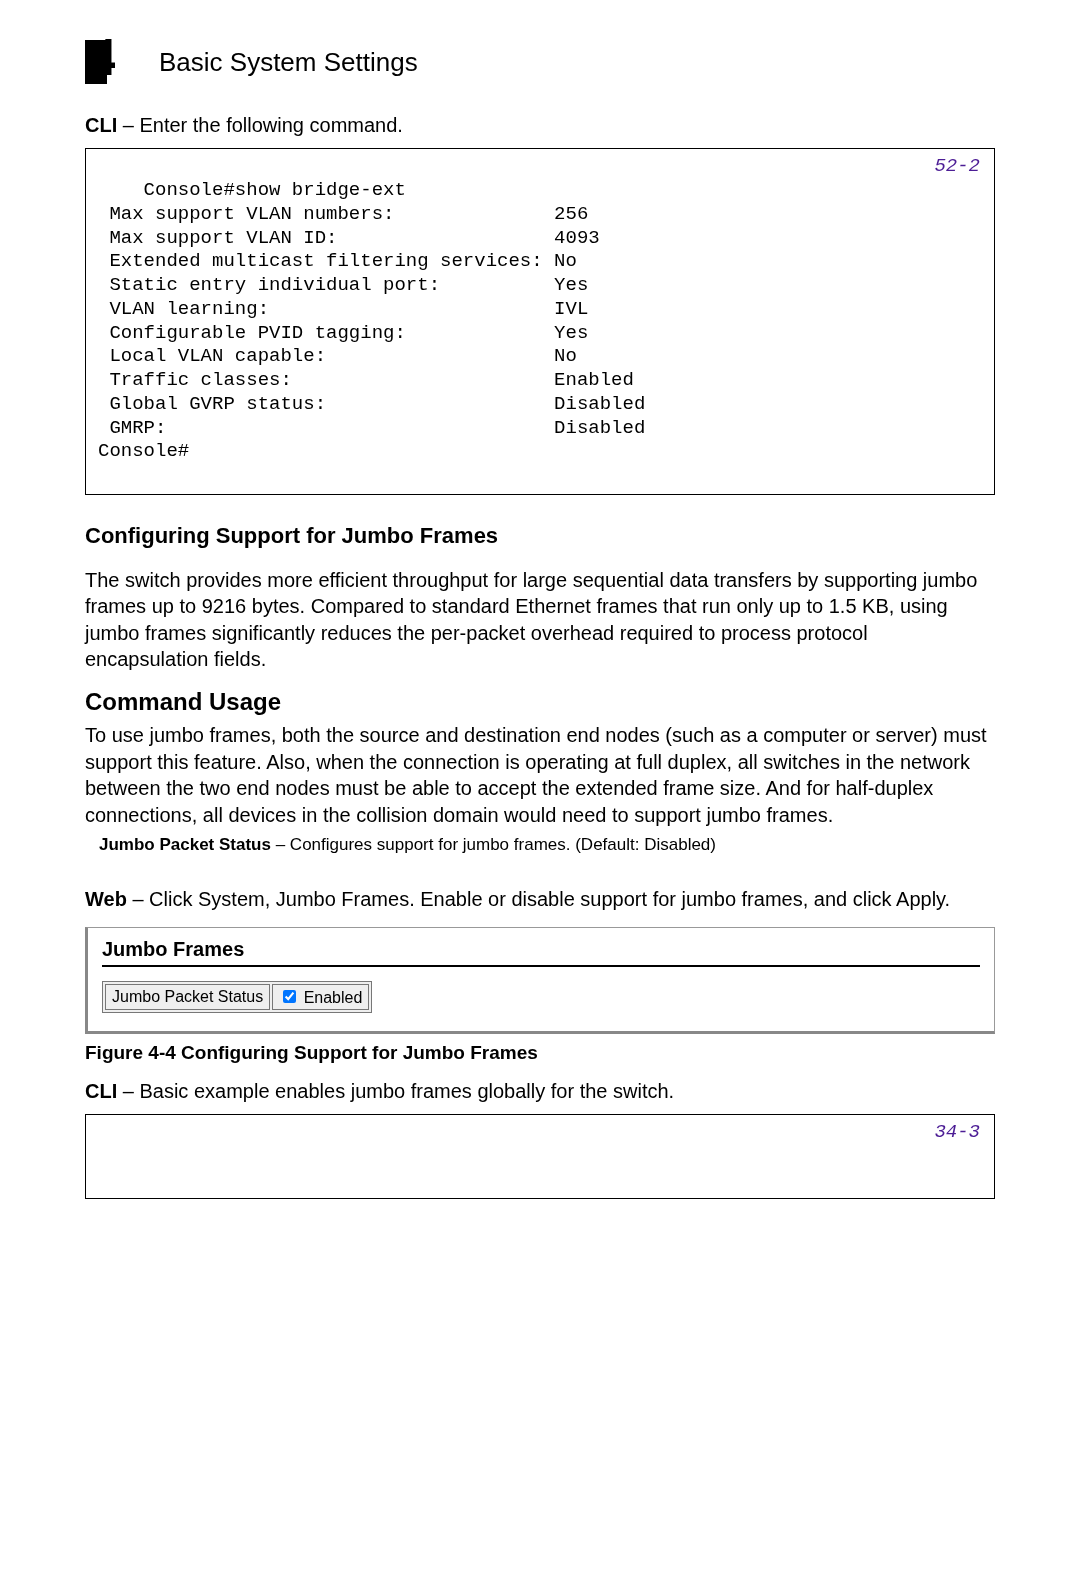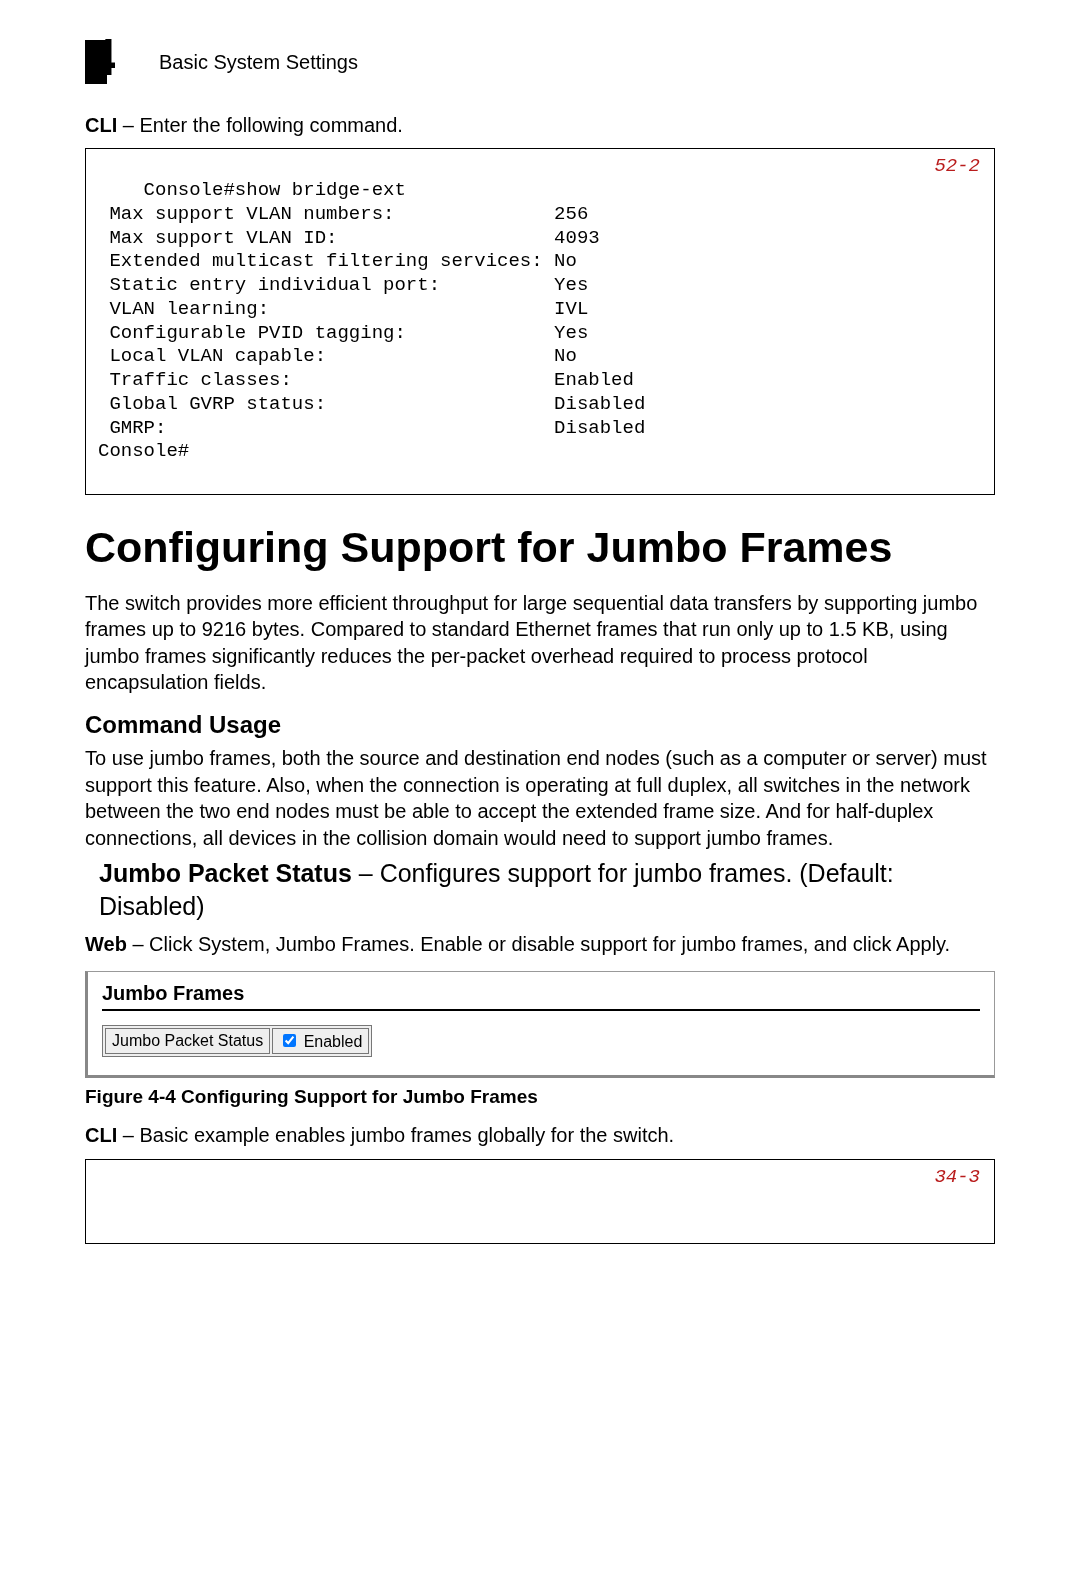--- a/index.html
+++ b/index.html
@@ -34,21 +34,21 @@
   .chapter-mark .num {
     position: absolute;
     left: 4px; top: -10px;
     font-family: Georgia, 'Times New Roman', serif;
     font-weight: 900;
     font-size: 54px;
     line-height: 1;
     color: #000;
   }
   .running-title {
-    font-size: 20px;
+    font-size: 26px;
   }
   .body-text {
     font-size: 20px;
     line-height: 1.32;
     margin: 5px 0;
   }
   .bold { font-weight: 700; }
   .cli-box {
     border: 1px solid #000;
     padding: 6px 12px;
@@ -57,37 +57,37 @@
     line-height: 1.25;
     white-space: pre;
     position: relative;
     margin: 10px 0 28px 0;
   }
   .cli-ref {
     position: absolute;
     top: 6px;
     right: 14px;
     font-style: italic;
-    color: #b91c1c;
+    color: #4c1d95;
   }
   h1.section {
-    font-size: 43px;
+    font-size: 22px;
     font-weight: 700;
     margin: 22px 0 18px 0;
     font-family: Arial, Helvetica, sans-serif;
   }
   .sub-head {
     font-weight: 700;
     font-size: 24px;
     margin: 16px 0 6px 0;
   }
   .attr-line {
-    font-size: 25px;
+    font-size: 17px;
     line-height: 1.32;
-    margin: 6px 0 8px 14px;
+    margin: 6px 0 30px 14px;
   }
   .figure-wrap {
     border: 1px solid #999;
     border-left: 3px solid #888;
     border-bottom: 3px solid #888;
     padding: 10px 14px 14px 14px;
     margin: 14px 0 6px 0;
     background: #fff;
   }
   .figure-title {

